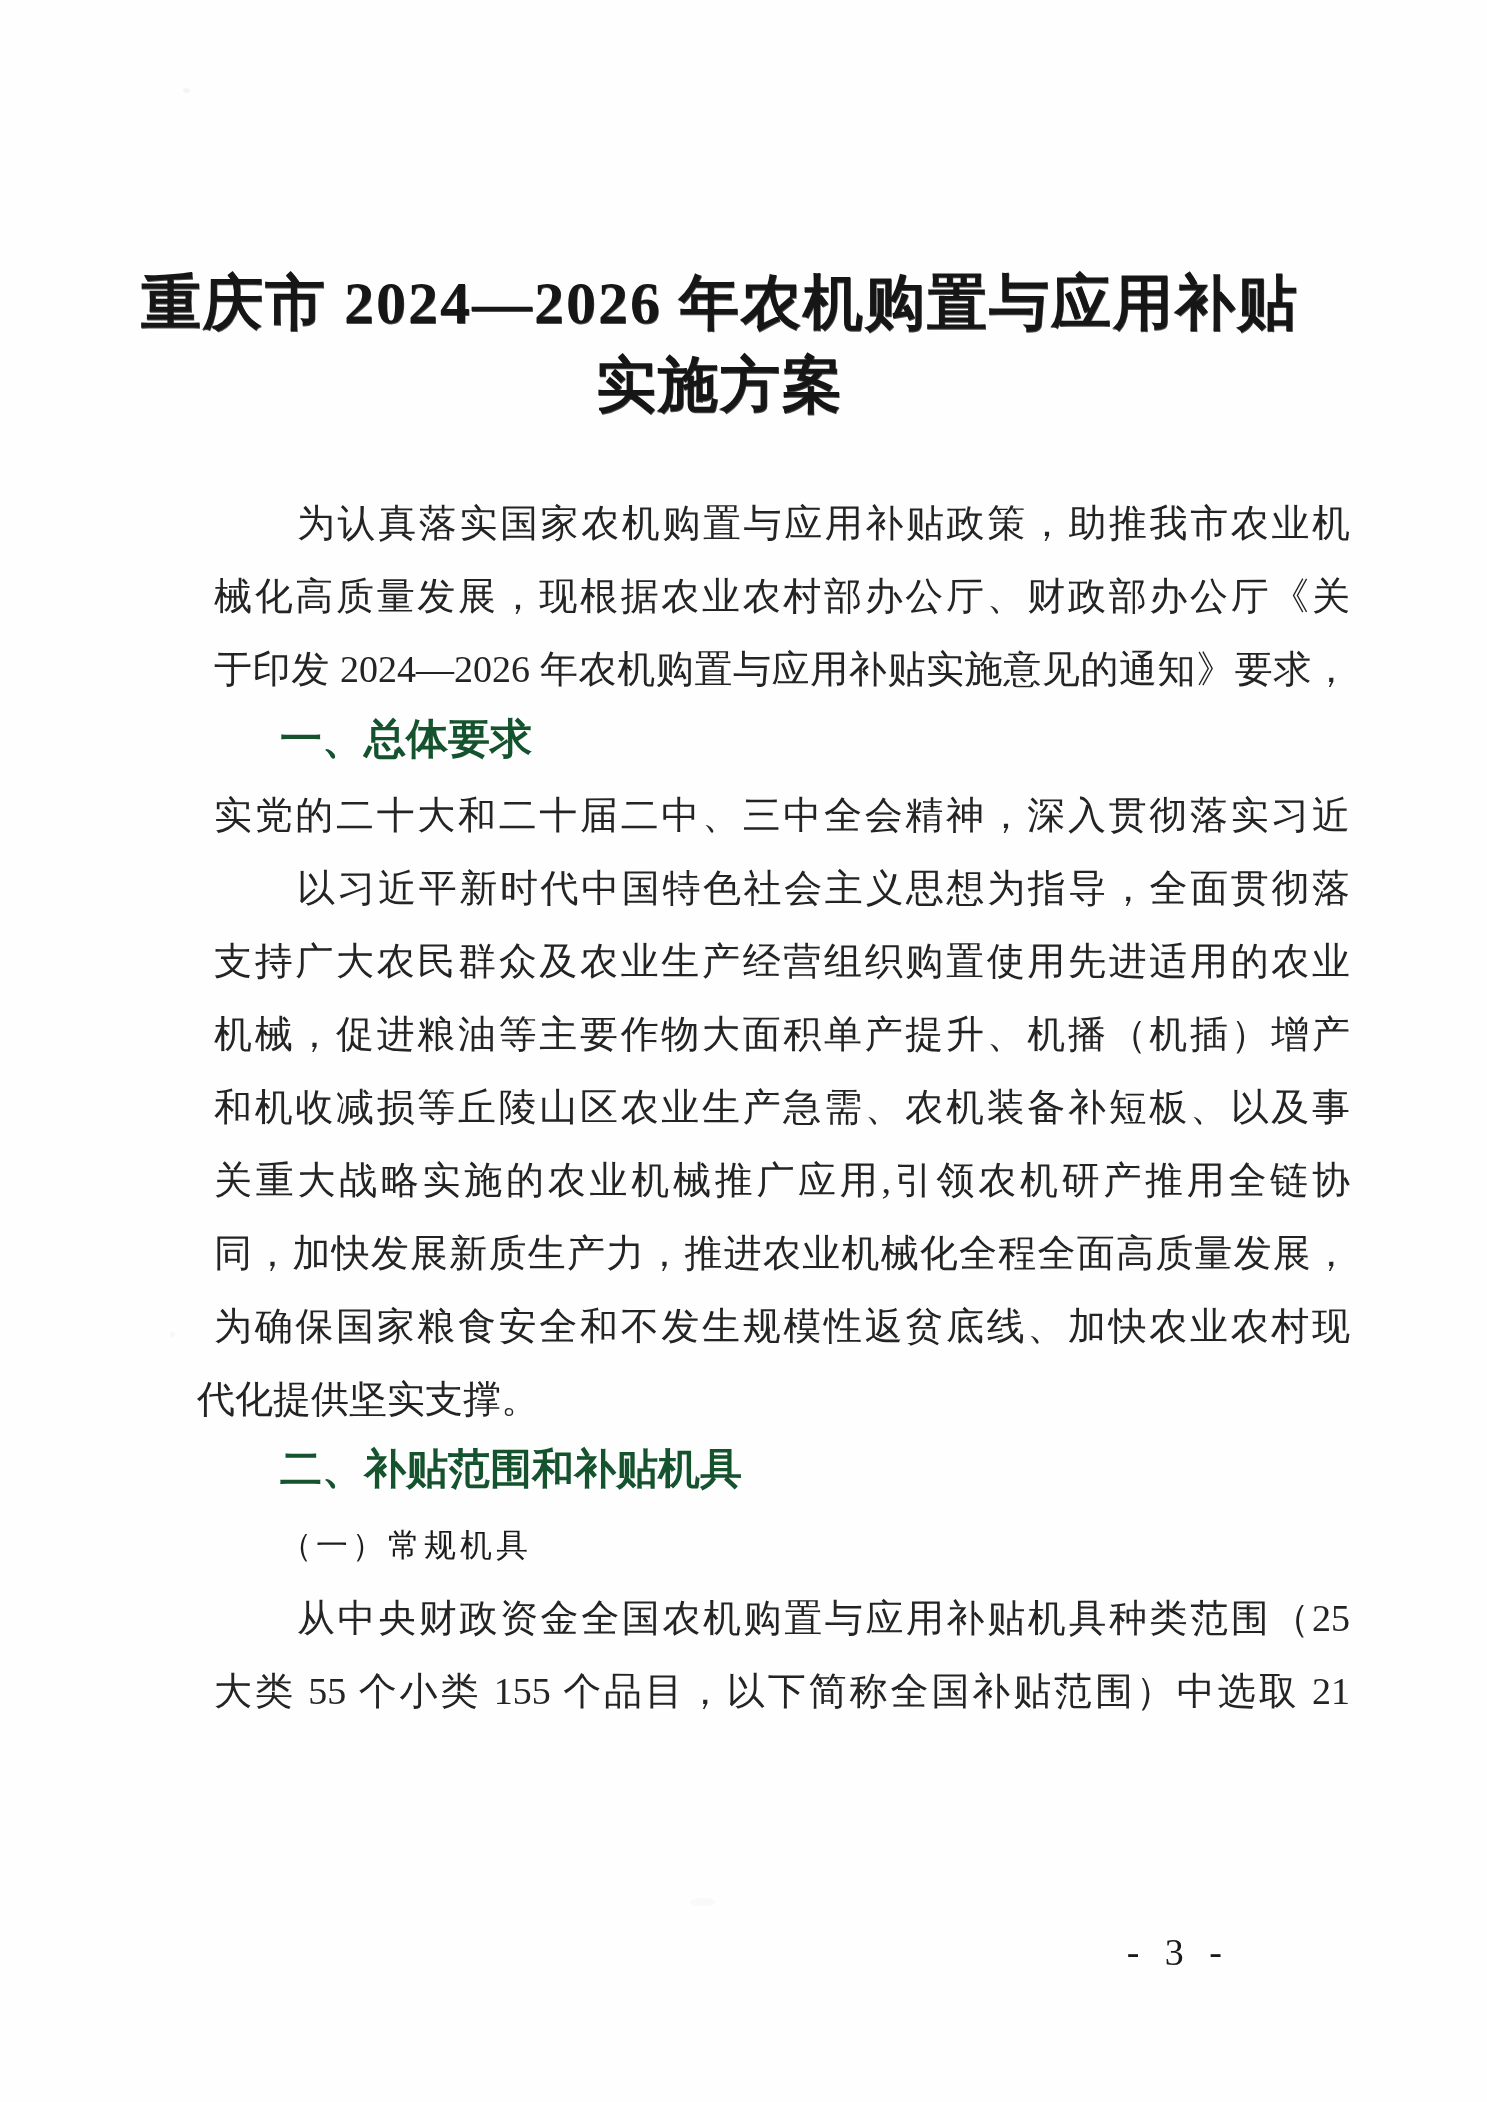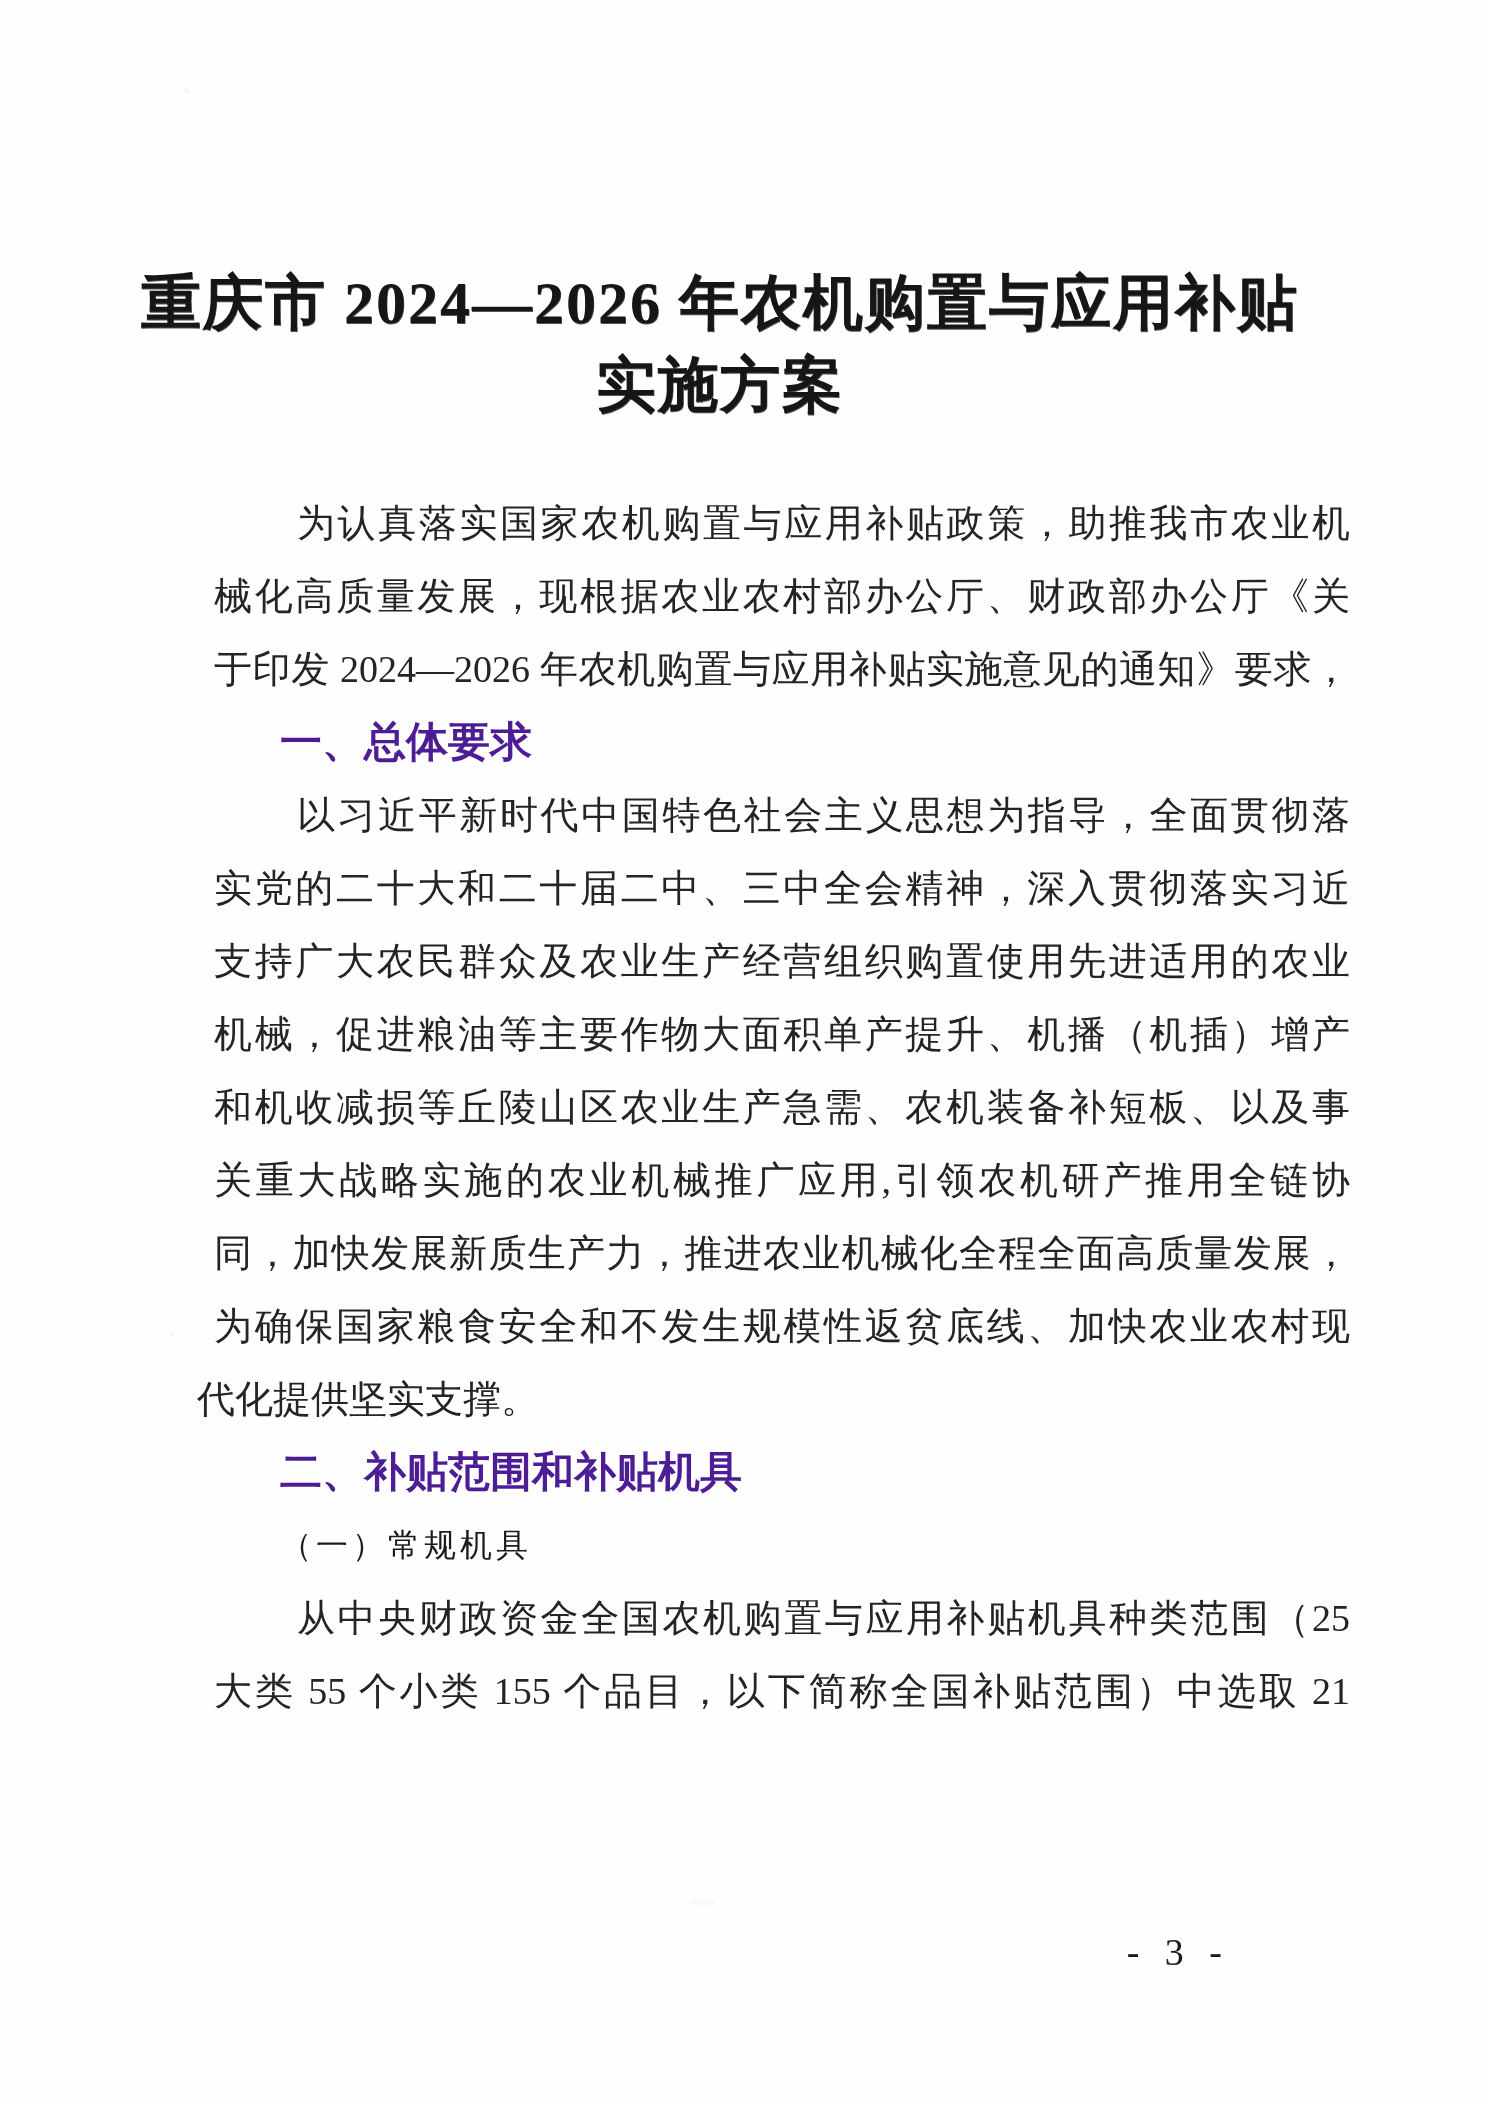--- a/index.html
+++ b/index.html
@@ -54,24 +54,24 @@
     white-space: normal;
     color: #242424;
   }
   .line.indent { padding-left: 83px; }
   .line.justify {
     text-align: justify;
     text-align-last: justify;
     margin-left: 17px;
   }
   .line.style-heading {
-    font-family: Liberation Serif, serif;
+    font-family: Liberation Mono, monospace;
     font-weight: bold;
     font-size: 42px;
-    color: #4c1d95;
+    color: #14532d;
   }
   .line.style-subheading {
     font-size: 32px;
     letter-spacing: 4px;
     color: #1c1c1c;
   }
   .page-number {
     position: absolute;
     left: 1040px;
     top: 1930px;
@@ -93,22 +93,22 @@
   <div class="doc-title">
     <div>重庆市 2024—2026 年农机购置与应用补贴</div>
     <div>实施方案</div>
   </div>
 
   <div class="doc-body">
       <div class="line style-body indent justify">为认真落实国家农机购置与应用补贴政策，助推我市农业机</div>
       <div class="line style-body justify">械化高质量发展，现根据农业农村部办公厅、财政部办公厅《关</div>
       <div class="line style-body justify">于印发 2024—2026 年农机购置与应用补贴实施意见的通知》要求，</div>
       <div class="line style-heading indent">一、总体要求</div>
+      <div class="line style-body justify">实党的二十大和二十届二中、三中全会精神，深入贯彻落实习近</div>
       <div class="line style-body indent justify">以习近平新时代中国特色社会主义思想为指导，全面贯彻落</div>
-      <div class="line style-body justify">实党的二十大和二十届二中、三中全会精神，深入贯彻落实习近</div>
       <div class="line style-body justify">支持广大农民群众及农业生产经营组织购置使用先进适用的农业</div>
       <div class="line style-body justify">机械，促进粮油等主要作物大面积单产提升、机播（机插）增产</div>
       <div class="line style-body justify">和机收减损等丘陵山区农业生产急需、农机装备补短板、以及事</div>
       <div class="line style-body justify">关重大战略实施的农业机械推广应用,引领农机研产推用全链协</div>
       <div class="line style-body justify">同，加快发展新质生产力，推进农业机械化全程全面高质量发展，</div>
       <div class="line style-body justify">为确保国家粮食安全和不发生规模性返贫底线、加快农业农村现</div>
       <div class="line style-body">代化提供坚实支撑。</div>
       <div class="line style-heading indent">二、补贴范围和补贴机具</div>
       <div class="line style-subheading indent">（一）常规机具</div>
       <div class="line style-body indent justify">从中央财政资金全国农机购置与应用补贴机具种类范围（25</div>

